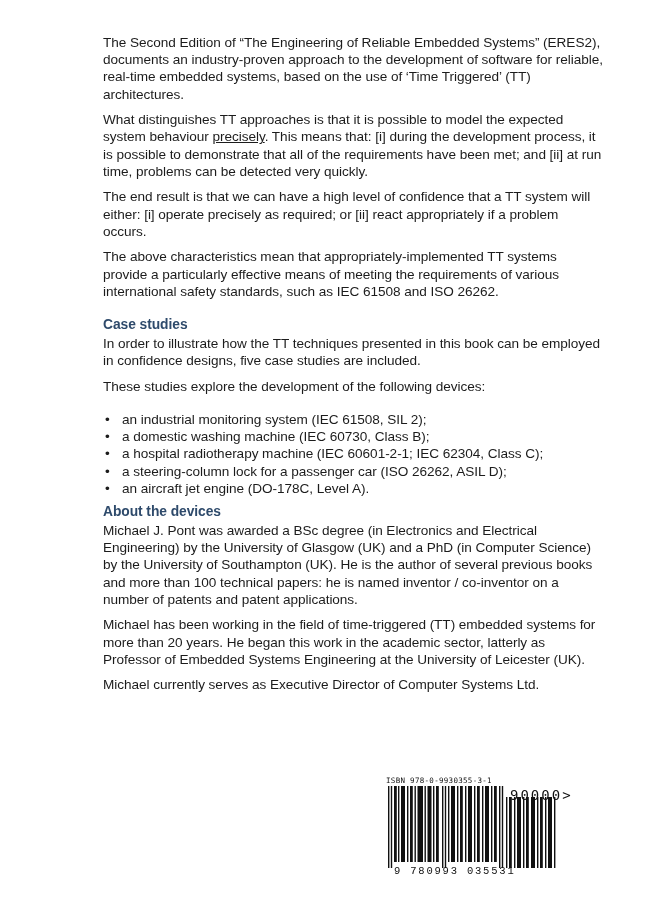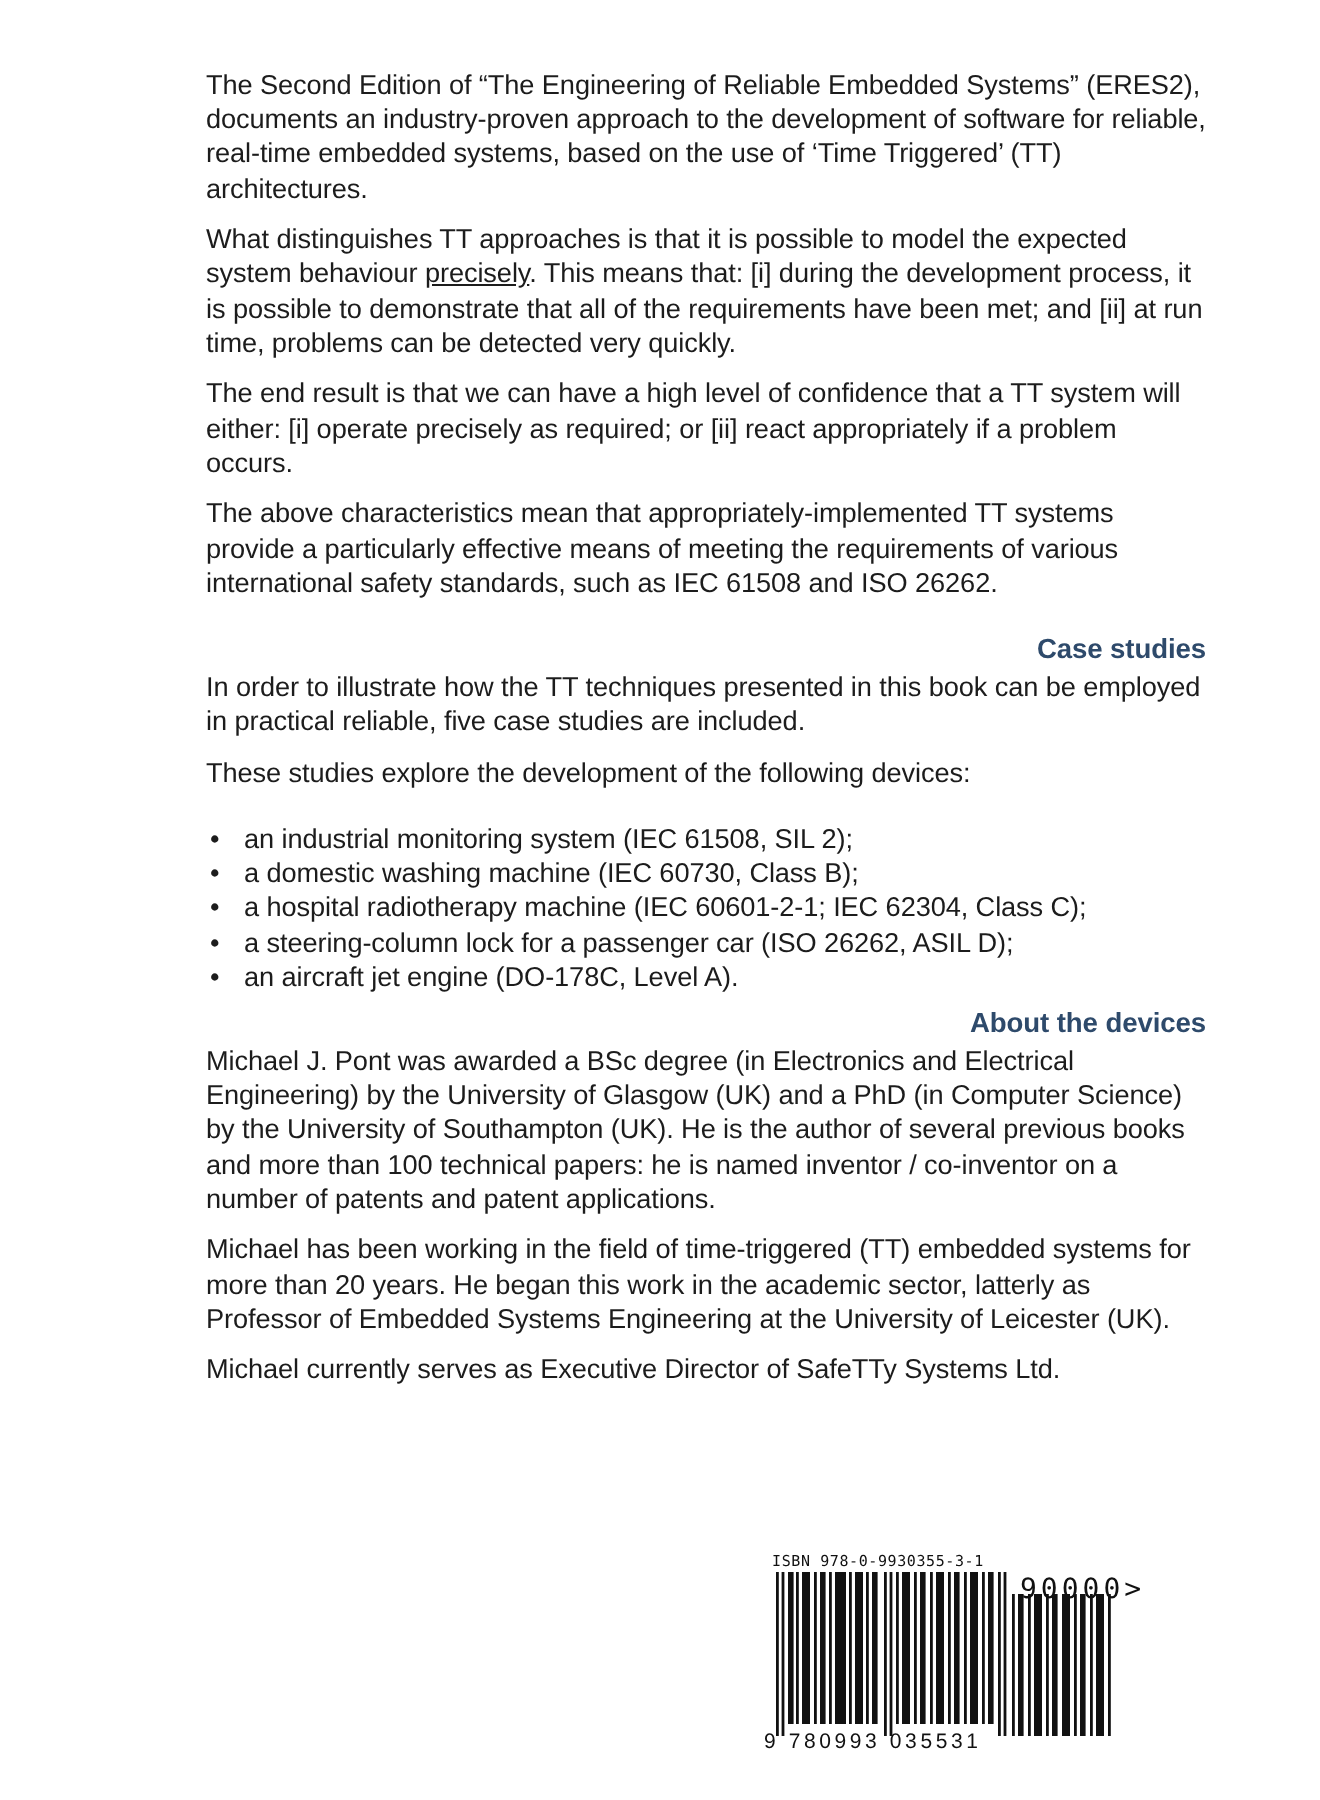--- a/index.html
+++ b/index.html
@@ -3,57 +3,57 @@
 <meta charset="utf-8">
 <style>
   html, body { margin: 0; padding: 0; }
   body {
     width: 660px; height: 900px; background: #ffffff; position: relative; overflow: hidden;
     font-family: "Liberation Sans", "DejaVu Sans", sans-serif; color: #1c1c1c;
   }
   .page { position: absolute; left: 103px; top: 34px; width: 500px; font-size: 13.6px; line-height: 17.2px; letter-spacing: -0.05px; }
   p { margin: 0 0 8.4px 0; }
   .u { text-decoration: underline; text-align: center; }
-  h2 { margin: 0; font-size: 13.8px; line-height: 18px; font-weight: bold; color: #2e4a6b; text-align: right; }
+  h2 { margin: 0; font-size: 13.8px; line-height: 18px; font-weight: bold; color: #2e4a6b; }
   .h-case { margin-top: 16px; margin-bottom: 1px; }
   .h-author { margin-top: 2px; margin-bottom: 1px; }
   ul { list-style: none; margin: 0 0 6px 0; padding: 0; }
   ul li { position: relative; padding-left: 19px; line-height: 17.2px; }
   ul li .bullet { position: absolute; left: 2px; top: 0; }
   .barcode { position: absolute; left: 382px; top: 776px; width: 180px; height: 110px; }
   .isbn-text { position: absolute; left: 4px; top: 0; font-family: "DejaVu Sans Mono", monospace; font-size: 7.5px; letter-spacing: 0.3px; color: #111; }
   .bars { position: absolute; left: 6px; top: 10px; height: 82px; width: 116px; }
   .addon-text { position: absolute; left: 128px; top: 11px; font-family: "DejaVu Sans Mono", monospace; font-size: 14px; letter-spacing: 2px; color: #111; }
   .addon-bars { position: absolute; left: 124px; top: 21px; height: 71px; width: 52px; }
-  .digits { position: absolute; left: 0; top: 89px; font-family: Liberation Sans, sans-serif; font-size: 10.5px; letter-spacing: 1.8px; color: #111; background: transparent; }
+  .digits { position: absolute; left: 12px; top: 89px; font-family: Liberation Mono, monospace; font-size: 10.5px; letter-spacing: 1.8px; color: #111; background: transparent; }
 </style>
 </head>
 <body>
 
 <div class="page">
   <p>The Second Edition of “The Engineering of Reliable Embedded Systems” (ERES2), documents an industry-proven approach to the development of software for reliable, real-time embedded systems, based on the use of ‘Time Triggered’ (TT) architectures.</p>
   <p><span>What distinguishes TT approaches is that it is possible to model the expected system behaviour </span><span class="u">precisely</span><span>.  This means that: [i] during the development process, it is possible to demonstrate that all of the requirements have been met; and [ii] at run time, problems can be detected very quickly.</span></p>
   <p>The end result is that we can have a high level of confidence that a TT system will either: [i] operate precisely as required; or [ii] react appropriately if a problem occurs.</p>
   <p>The above characteristics mean that appropriately-implemented TT systems provide a particularly effective means of meeting the requirements of various international safety standards, such as IEC 61508 and ISO 26262.</p>
 
   <h2 class="h-case">Case studies</h2>
-  <p>In order to illustrate how the TT techniques presented in this book can be employed in practical reliable, five case studies are included.</p>
+  <p>In order to illustrate how the TT techniques presented in this book can be employed in confidence designs, five case studies are included.</p>
   <p style="margin-bottom:16px">These studies explore the development of the following devices:</p>
   <ul>
     <li><span class="bullet">•</span><span>an industrial monitoring system (IEC 61508, SIL 2);</span></li>
     <li><span class="bullet">•</span><span>a domestic washing machine (IEC 60730, Class B);</span></li>
     <li><span class="bullet">•</span><span>a hospital radiotherapy machine (IEC 60601-2-1; IEC 62304, Class C);</span></li>
     <li><span class="bullet">•</span><span>a steering-column lock for a passenger car (ISO 26262, ASIL D);</span></li>
     <li><span class="bullet">•</span><span>an aircraft jet engine (DO-178C, Level A).</span></li>
   </ul>
 
   <h2 class="h-author">About the devices</h2>
   <p>Michael J. Pont was awarded a BSc degree (in Electronics and Electrical Engineering) by the University of Glasgow (UK) and a PhD (in Computer Science) by the University of Southampton (UK).   He is the author of several previous books and more than 100 technical papers: he is named inventor / co-inventor on a number of patents and patent applications.</p>
   <p>Michael has been working in the field of time-triggered (TT) embedded systems for more than 20 years. He began this work in the academic sector, latterly as Professor of Embedded Systems Engineering at the University of Leicester (UK).</p>
-  <p>Michael currently serves as Executive Director of SafeTTy Systems Ltd.</p>
+  <p>Michael currently serves as Executive Director of Computer Systems Ltd.</p>
 </div>
 
 <div class="barcode">
   <div class="isbn-text">ISBN 978-0-9930355-3-1</div>
   <svg class="bars" viewBox="0 0 116 82" preserveAspectRatio="none">
     <g fill="#111">
       <rect x="0" y="0" width="1.4" height="82"></rect>
         <rect x="2.8" y="0" width="1.4" height="82"></rect>
       <rect x="6" y="0" width="2.8" height="76"></rect>
         <rect x="10" y="0" width="1.4" height="76"></rect>

